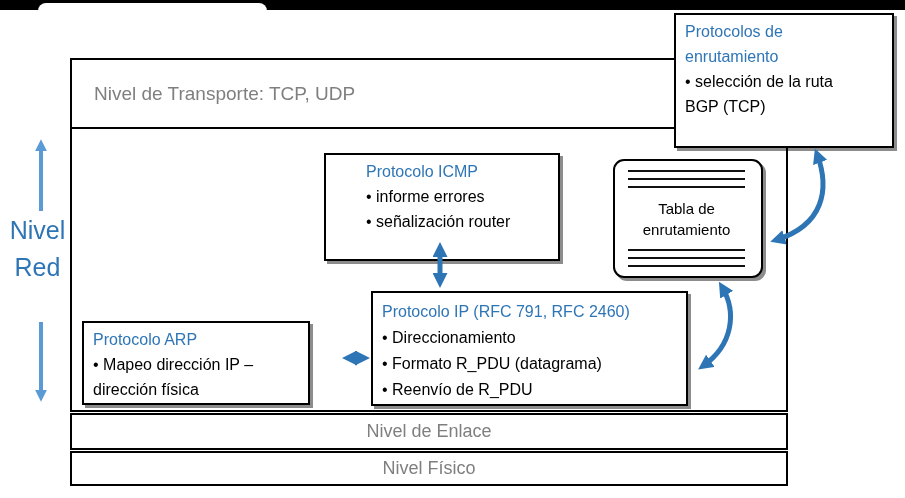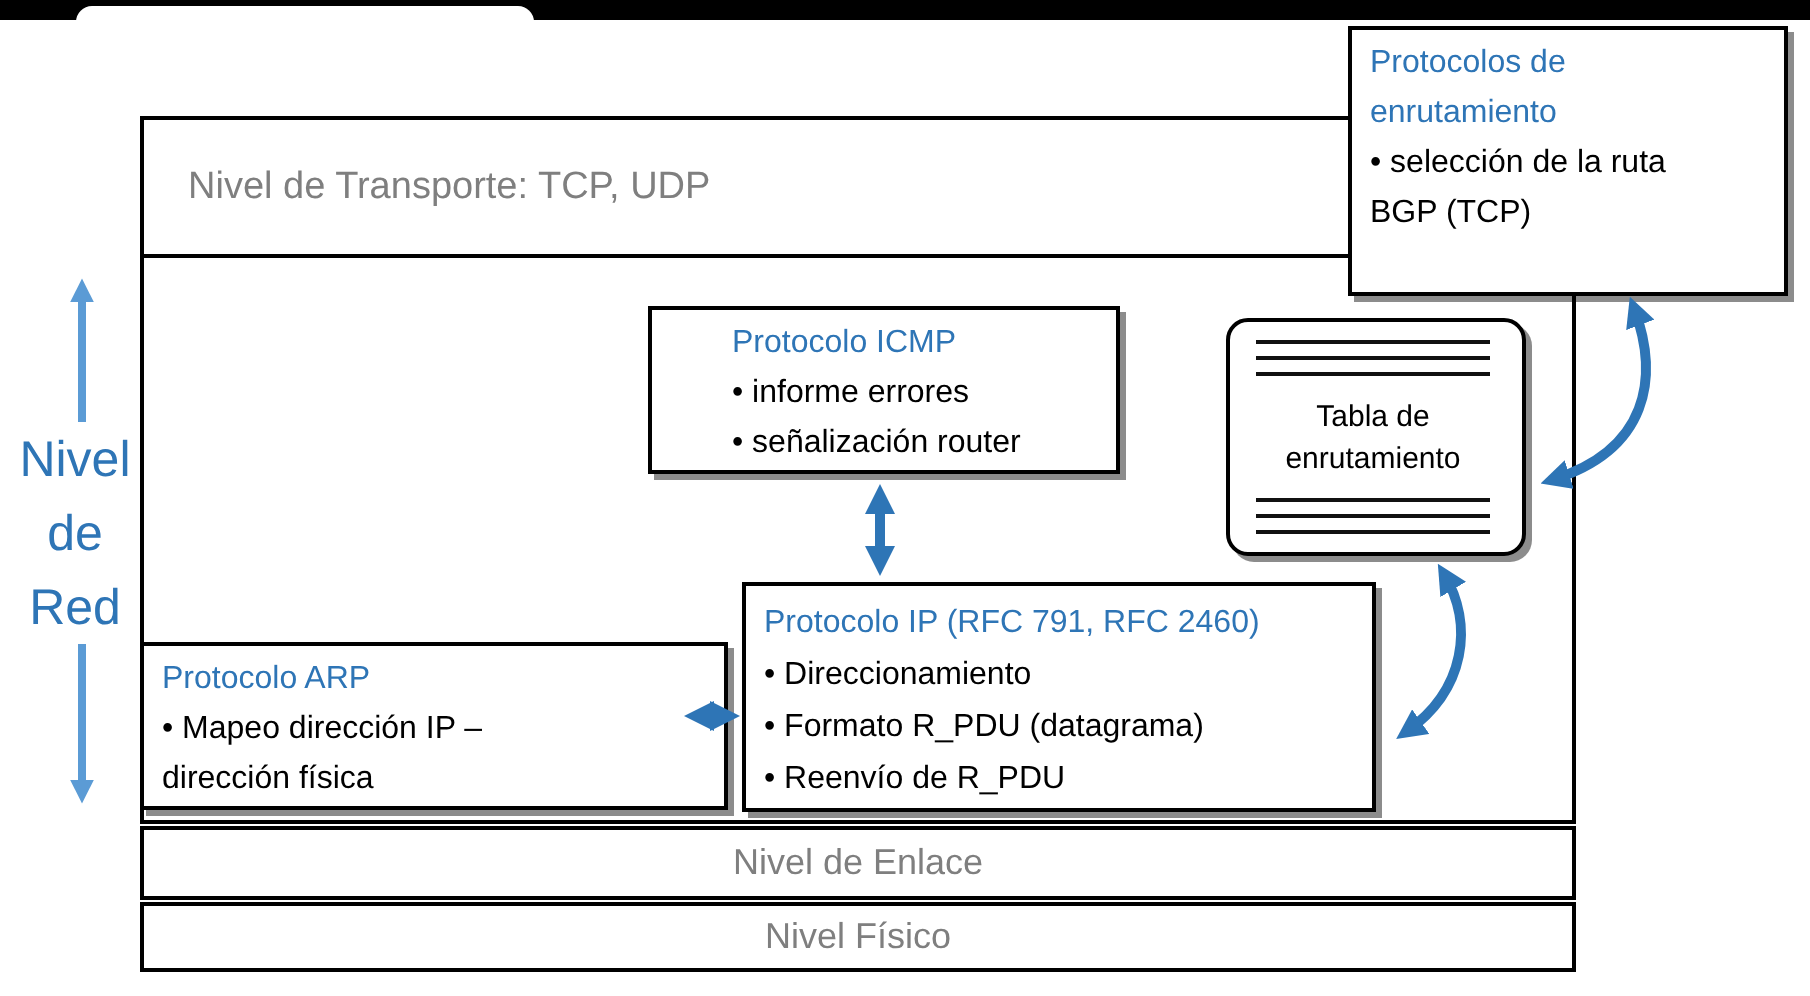--- a/index.html
+++ b/index.html
@@ -22,24 +22,24 @@
   .layerlabel-sm{color:#7f7f7f;font-size:18px;white-space:nowrap;}
 
   
   .pbox{
     position:absolute;border:2px solid #000;background:#fff;box-sizing:border-box;
     box-shadow:3px 3px 0 rgba(0,0,0,0.45);
     padding:4px 9px;font-size:16px;line-height:25px;color:#000;
   }
   .pbox .ptitle{color:#2E75B6;white-space:nowrap;}
   .pbox .pline{white-space:nowrap;}
-  #icmp-box{left:324px;top:153px;width:236px;height:84px;padding-left:40px;}
+  #icmp-box{left:324px;top:153px;width:236px;height:108px;padding-left:40px;}
   #routing-protocols-box{left:674px;top:13px;width:220px;height:135px;}
   #ip-box{left:371px;top:291px;width:317px;height:115px;padding-top:6px;line-height:26px;}
-  #arp-box{left:70px;top:321px;width:294px;height:84px;}
+  #arp-box{left:82px;top:321px;width:228px;height:84px;}
 
   
   #routing-table-box{
     left:613px;top:159px;width:150px;height:119px;
     display:flex;flex-direction:column;justify-content:space-between;
     padding:9px 16px 9px 13px;
     border-radius:11px;
   }
   .rule-group{display:flex;flex-direction:column;gap:6px;}
   .rule{height:2px;background:#111;}
@@ -114,21 +114,20 @@
   </div>
 
   <div id="arp-box" class="pbox">
     <div class="ptitle">Protocolo ARP</div>
     <div class="pline">• Mapeo dirección IP –</div>
     <div class="pline">dirección física</div>
   </div>
 
   <div id="side-label">
     <div>Nivel</div>
-    <div>de</div>
     <div>Red</div>
   </div>
 
   <svg id="arrows" viewBox="0 0 905 498" xmlns="http://www.w3.org/2000/svg">
     <defs>
       <marker id="ah-blue" viewBox="0 0 10 10" refX="6" refY="5" markerWidth="3" markerHeight="3" orient="auto-start-reverse">
         <path d="M 0 0 L 10 5 L 0 10 z" fill="#2E75B6"></path>
       </marker>
       <marker id="ah-light" viewBox="0 0 10 10" refX="6" refY="5" markerWidth="3" markerHeight="3" orient="auto-start-reverse">
         <path d="M 0 0 L 10 5 L 0 10 z" fill="#5B9BD5"></path>

